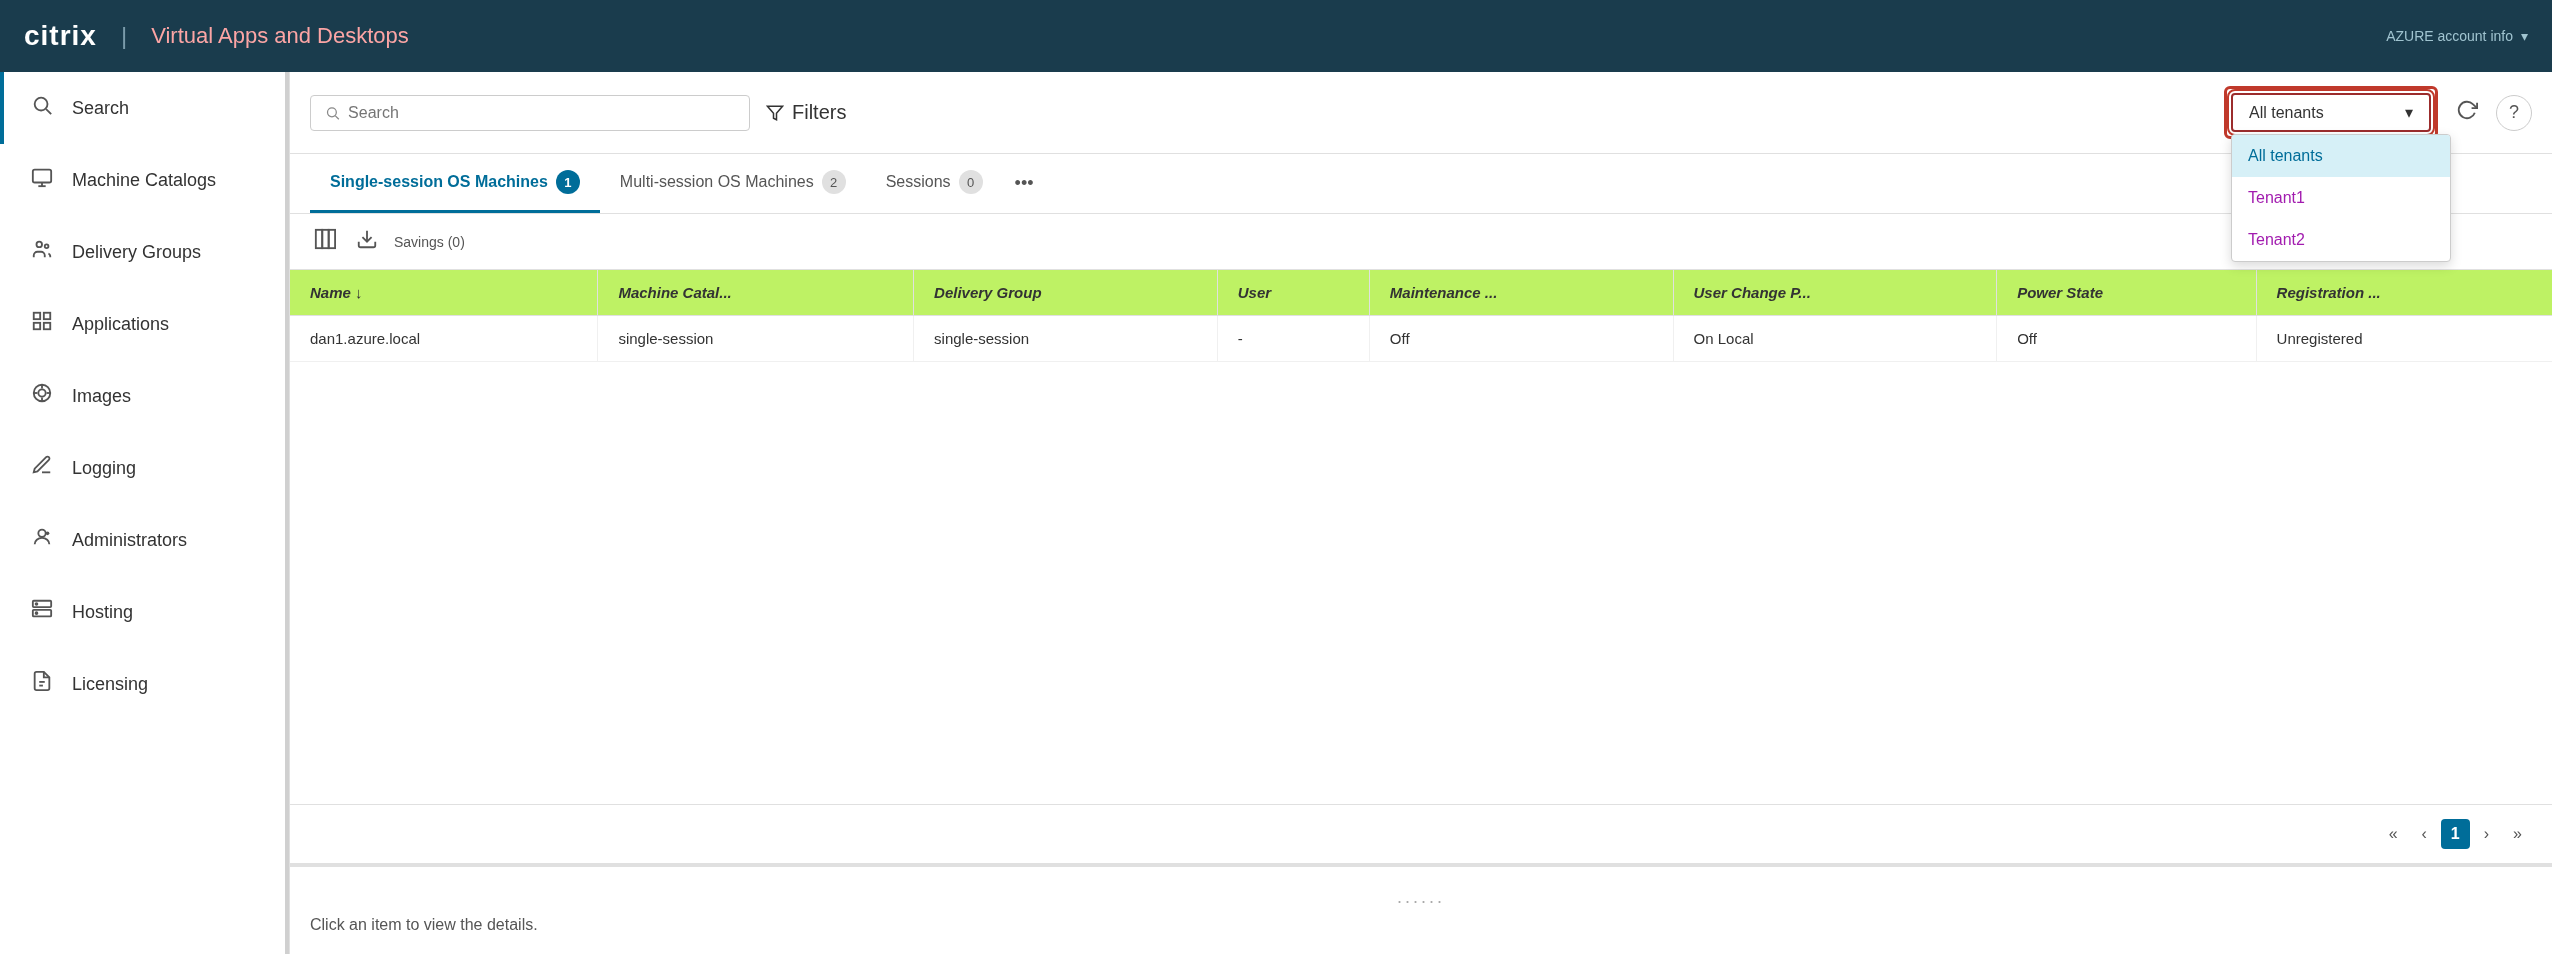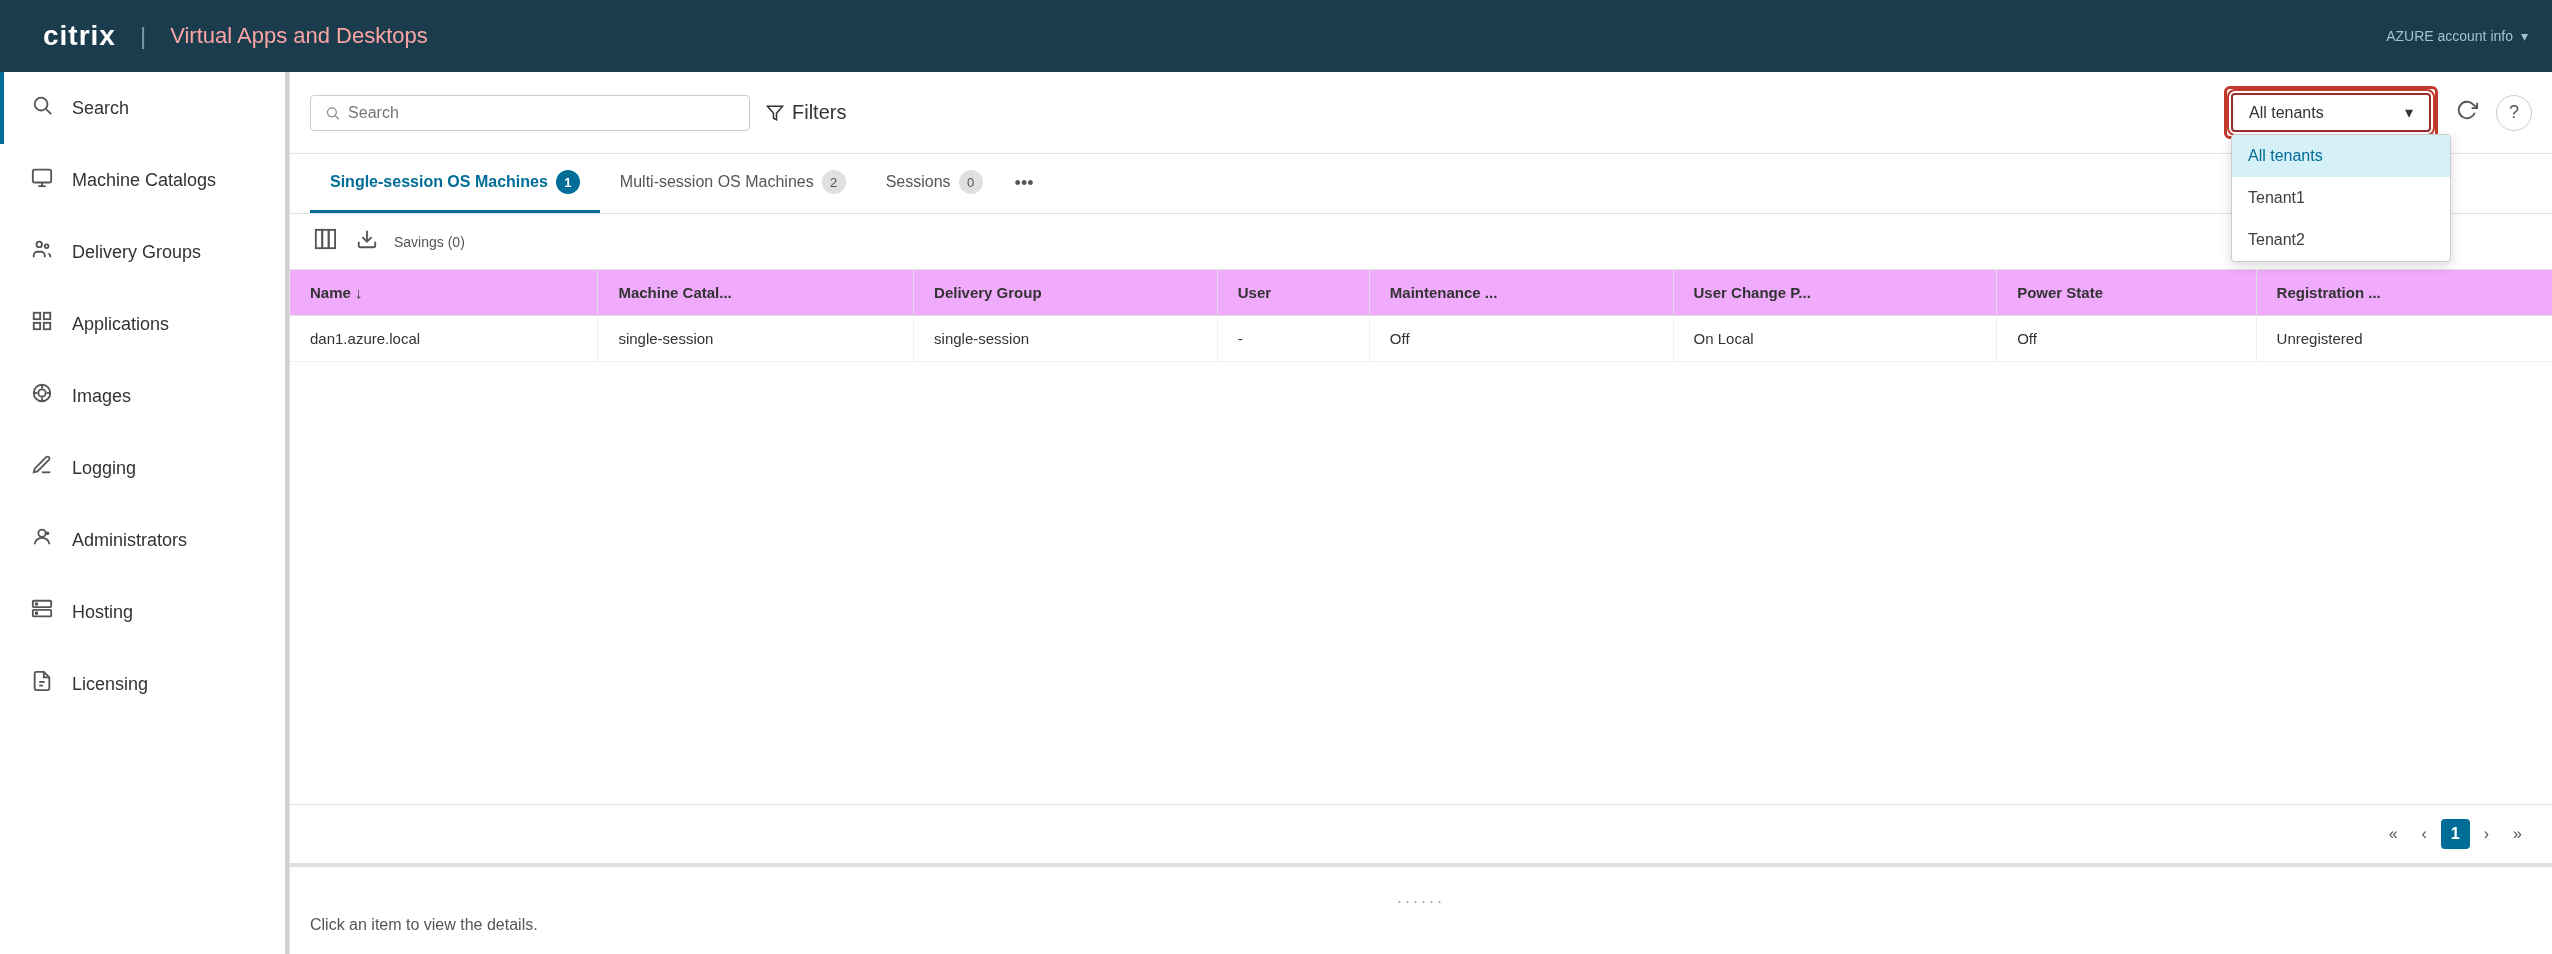--- a/index.html
+++ b/index.html
@@ -183,21 +183,21 @@
       border-radius: 4px;
       box-shadow: 0 4px 12px rgba(0,0,0,0.15);
       z-index: 200;
       min-width: 220px;
       overflow: hidden;
     }
     .tenant-option {
       padding: 12px 16px;
       cursor: pointer;
       font-size: 16px;
-      color: #404040;
+      color: #a21caf;
     }
     .tenant-option.selected {
       background: #d6f0f7;
       color: #006d99;
     }
 
     
     .dropdown-highlight {
       border: 3px solid #c0392b;
       border-radius: 6px;
@@ -302,22 +302,23 @@
     .table-container {
       overflow-x: auto;
       flex: 1;
     }
     table {
       width: 100%;
       border-collapse: collapse;
       font-size: 15px;
     }
     thead tr {
-      background: #f0abfc;
+      background: #bef264;
       border-bottom: 1px solid #e0e0e0;
+      font-style: italic;
     }
     thead th {
       padding: 14px 20px;
       text-align: left;
       font-weight: 600;
       color: #333;
       border-right: 1px solid #e0e0e0;
       white-space: nowrap;
     }
     thead th:last-child {
@@ -376,21 +377,20 @@
       color: #aaa;
       letter-spacing: 3px;
       font-size: 18px;
     }
 
     
     .citrix-wordmark {
       display: flex;
       align-items: center;
       gap: 4px;
-      margin-left: 19px;
     }
   </style>
 </head>
 <body>
 
 <div class="header">
   <div class="header-left">
     <div class="citrix-wordmark">
       <span style="font-size:28px; font-weight:bold; color:white; letter-spacing:1px;">citrix</span>
     </div>

